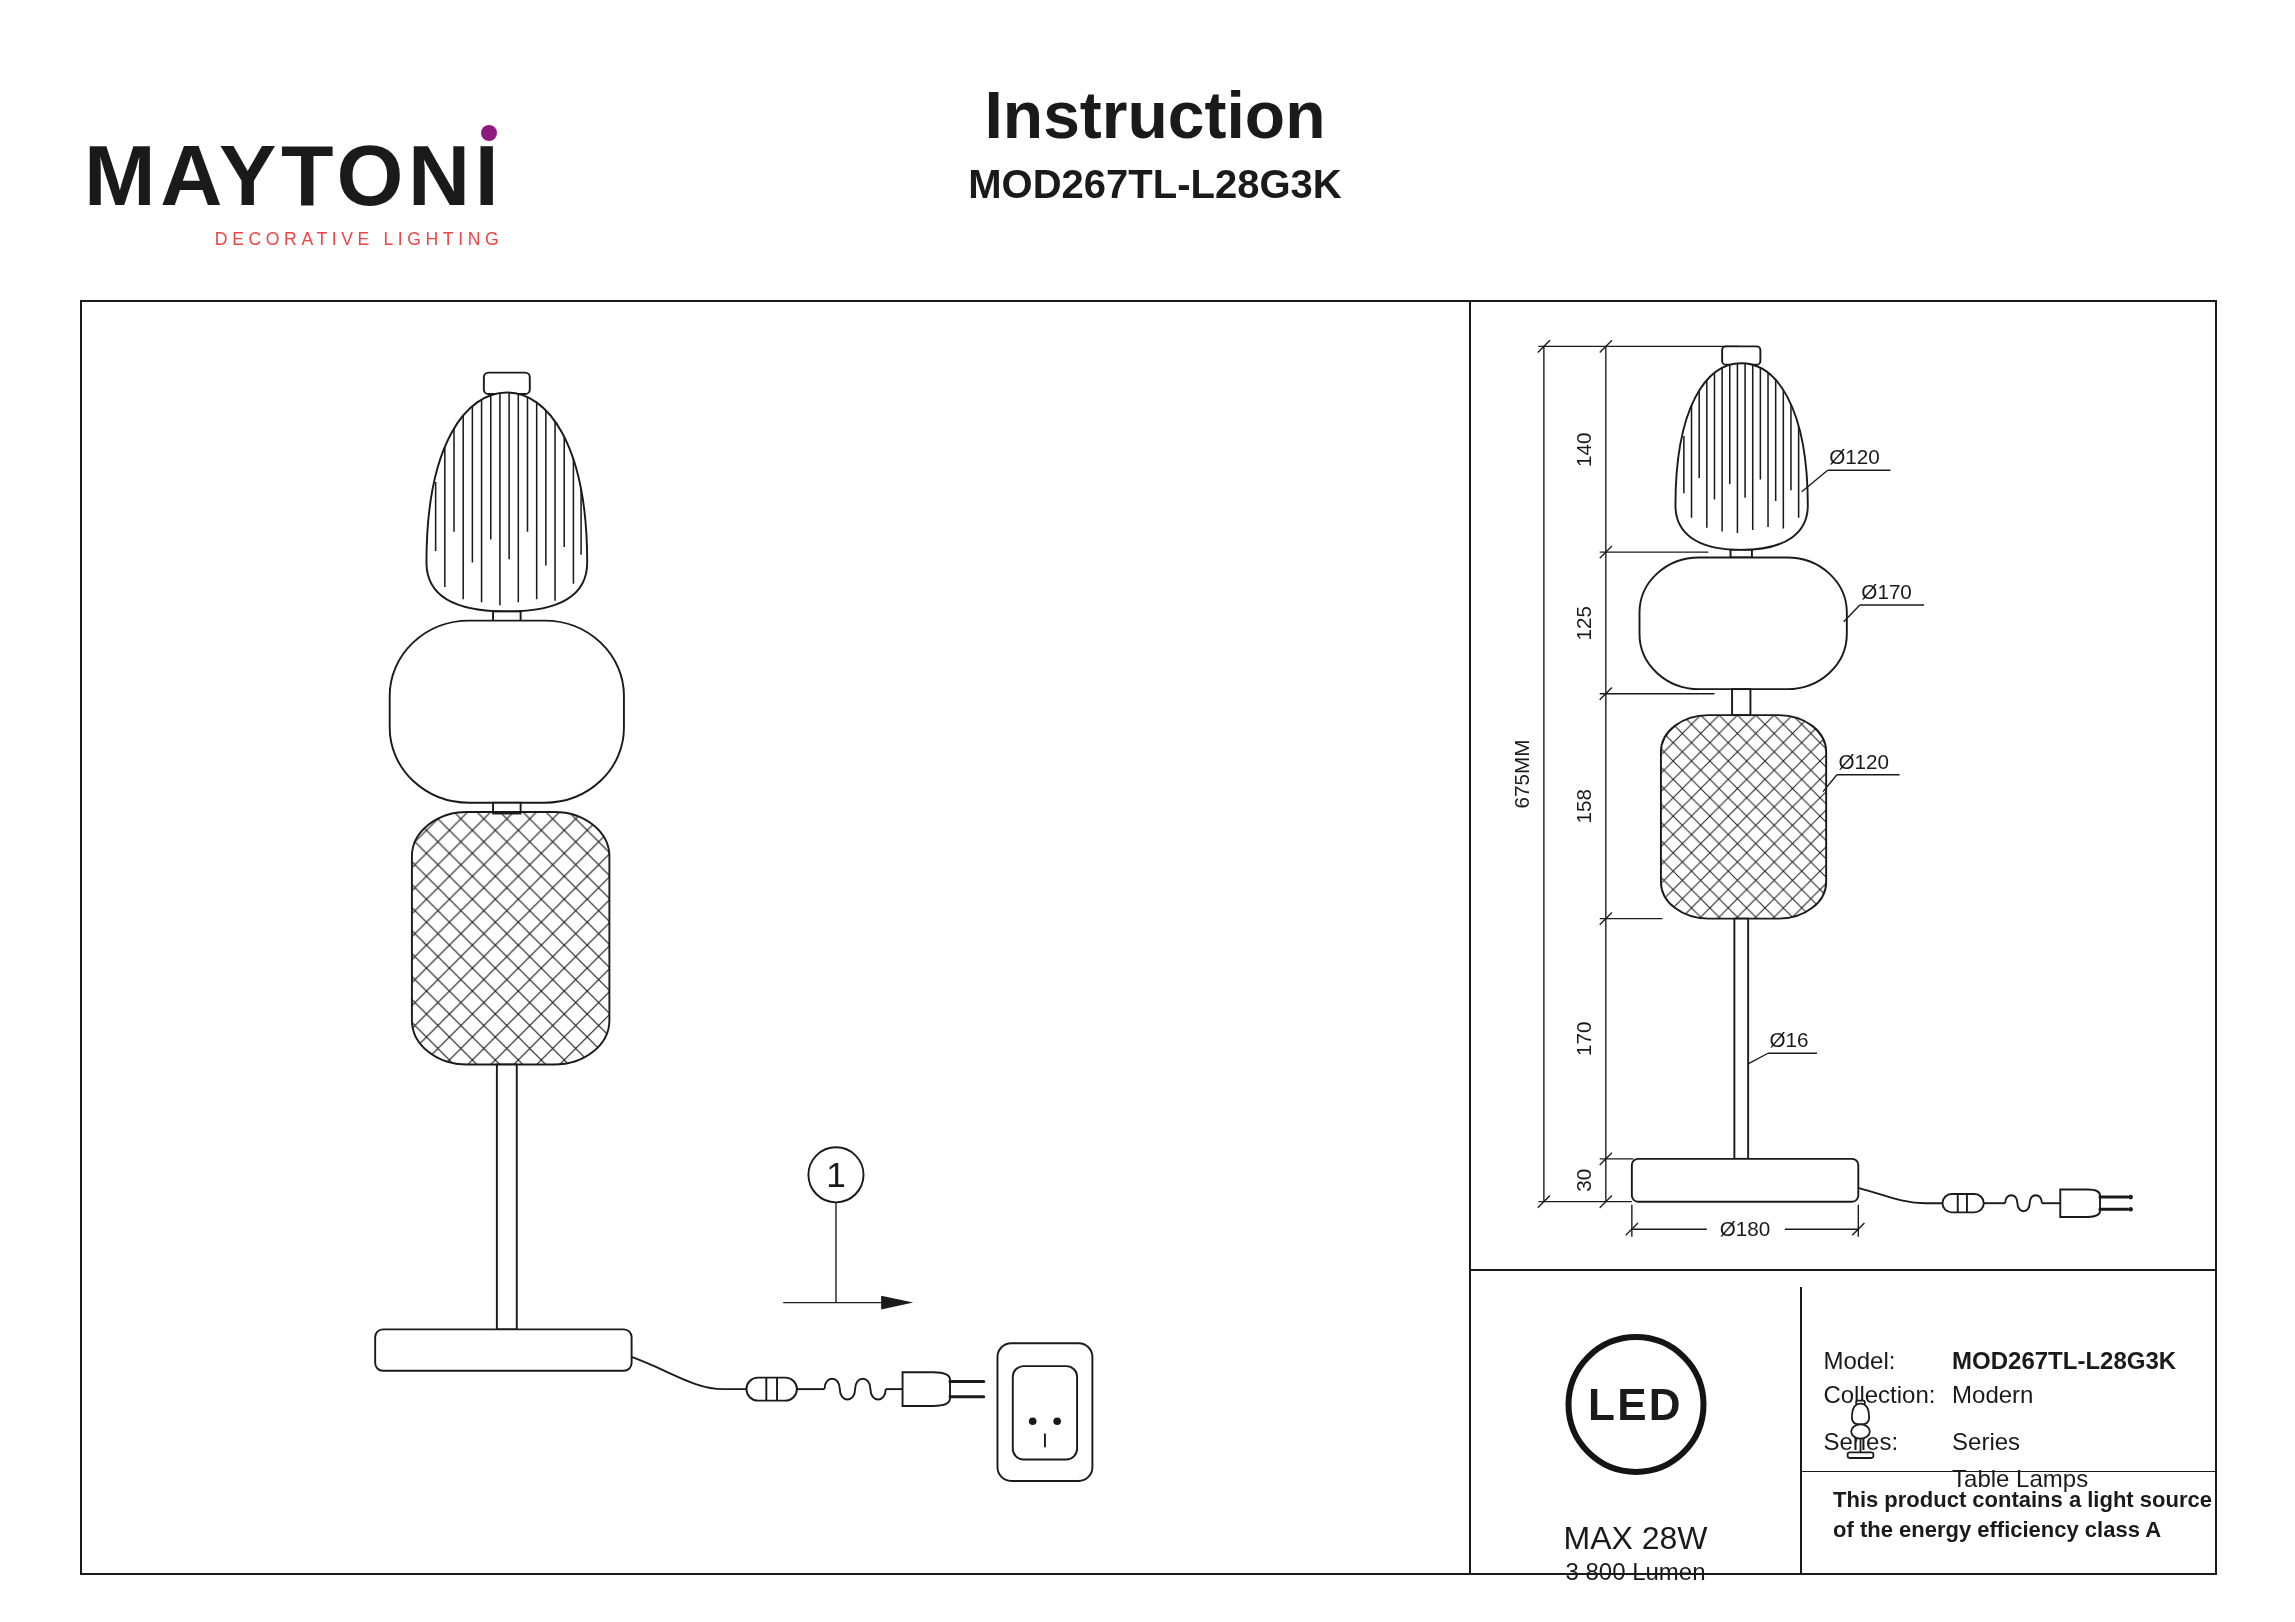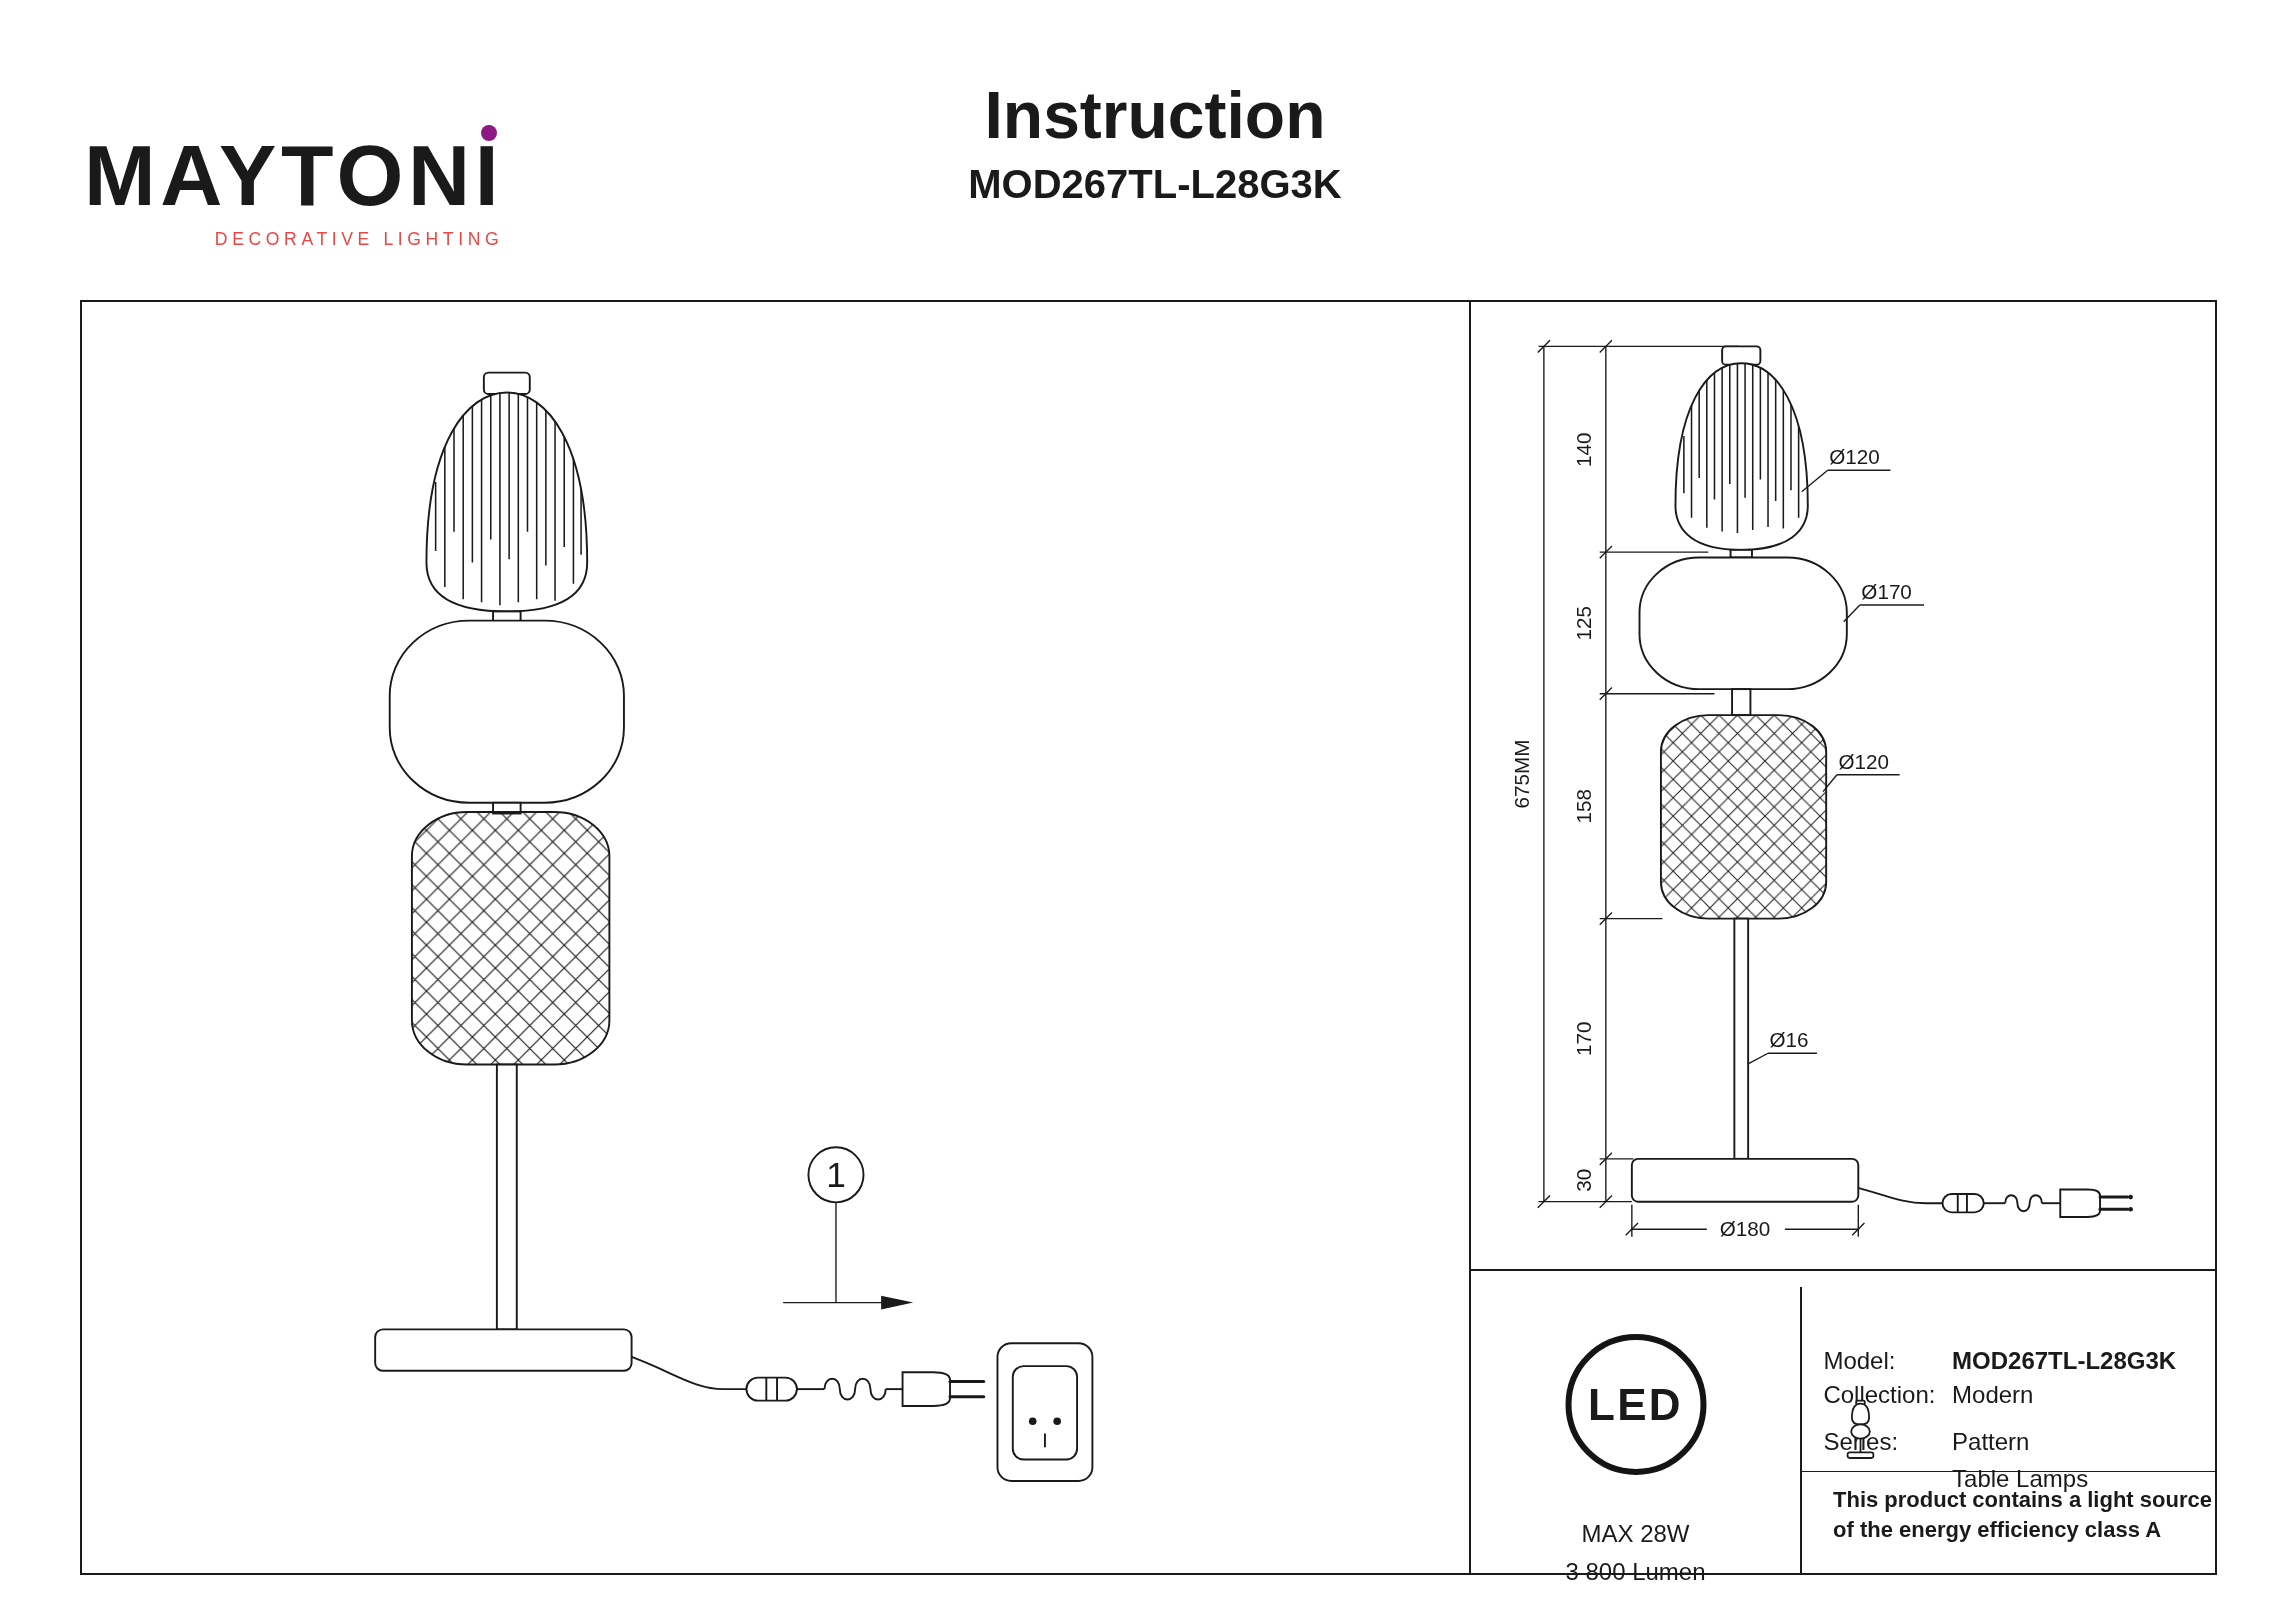--- a/index.html
+++ b/index.html
@@ -33,21 +33,21 @@
   .bottom-row { flex:1; display:flex; }
   .led-cell { width:331px; border-right:2.3px solid #1a1a1a; box-sizing:border-box; position:relative;margin-top:16px; }
   .spec-cell { flex:1; position:relative; }
   
   .led-badge {
     position:absolute; left:50%; top:47px; transform:translateX(-50%);
     width:129px; height:129px; border:6.9px solid #141414; border-radius:50%;
     display:flex; align-items:center; justify-content:center;
     font-size:44px; font-weight:bold; letter-spacing:2.3px;
   }
-  .led-max   { position:absolute; top:233px; left:0; width:100%; text-align:center; font-size:24px; }
+  .led-max   { position:absolute; top:233px; left:0; width:100%; text-align:center; font-size:32px; }
   .led-lumen { position:absolute; top:271px; left:0; width:100%; text-align:center; font-size:24px; }
   
   .spec-row { position:absolute; left:21.4px; font-size:24px; white-space:nowrap;margin-top:42px; }
   .spec-row .lbl { display:inline-block; width:122px; }
   .spec-row .val { display:inline-block; }
   .val-bold { font-weight:bold; }
   .row-model { top:34px; } .row-collection { top:68px; } .row-series { top:115px; } .row-type { top:152px; }
   .spec-divider { position:absolute; left:0; right:0; top:200px; border-top:1.5px solid #1a1a1a; }
   .spec-note { position:absolute; left:31px; top:214px; width:386px; font-size:22px; font-weight:bold; line-height:1.35; }
   .series-lamp-icon { position:absolute; left:37px; top:127px; width:43px; height:67px; }
@@ -274,21 +274,21 @@
         <div class="spec-row row-model">
           <span class="lbl">Model:</span>
           <span class="val val-bold">MOD267TL-L28G3K</span>
         </div>
         <div class="spec-row row-collection">
           <span class="lbl">Collection:</span>
           <span class="val">Modern</span>
         </div>
         <div class="spec-row row-series">
           <span class="lbl">Series:</span>
-          <span class="val">Pattern</span>
+          <span class="val">Series</span>
         </div>
         <div class="spec-row row-type">
           <span class="lbl"></span>
           <span class="val">Table Lamps</span>
         </div>
 
         <svg class="series-lamp-icon" viewBox="0 0 60 90">
           <rect class="s" x="24" y="2" width="12" height="6" rx="2"></rect>
           <path class="s" d="M18 26 C18 10 24 6 30 6 C36 6 42 10 42 26 C42 32 37 35 30 35 C23 35 18 32 18 26 Z"></path>
           <ellipse class="s" cx="30" cy="45" rx="13" ry="10"></ellipse>

